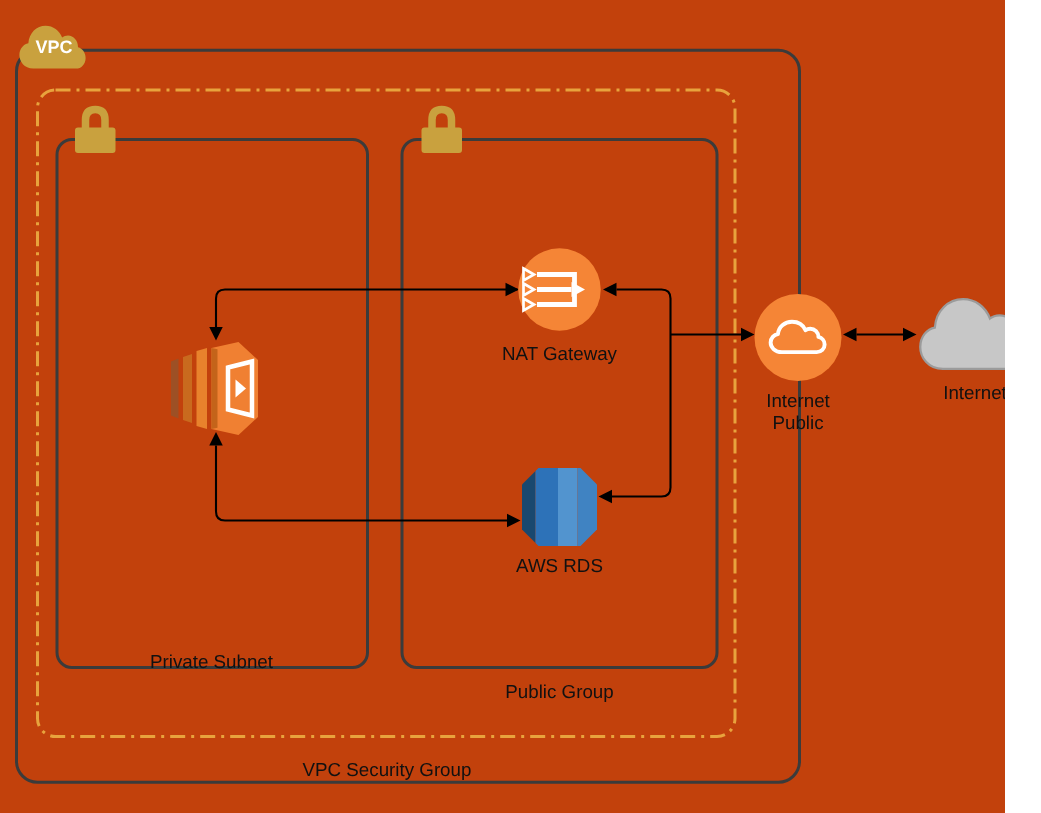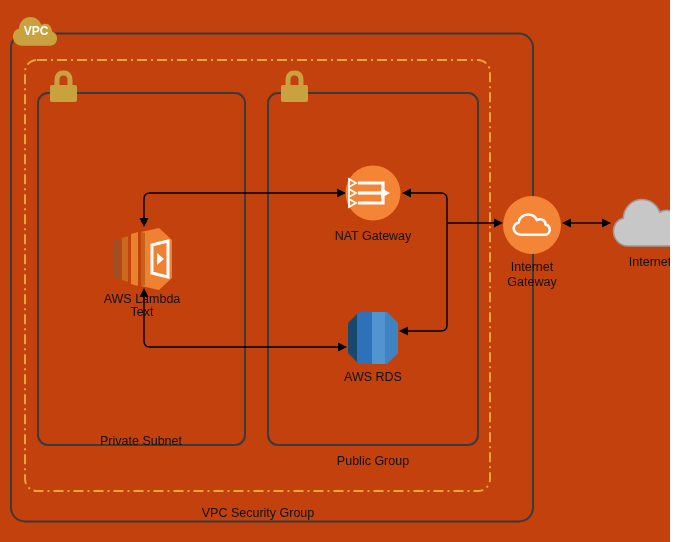--- a/index.html
+++ b/index.html
@@ -105,32 +105,28 @@
 
     <g transform="translate(612,196) scale(0.75,0.86)">
       <path d="M22 58 C9 58 2 49 2 41 C2 33 8 27 15 26 C16 13 27 4 40 4 C51 4 60 10 64 19
                C66 17.5 69.5 16.5 72.5 16.5 C80.5 16.5 87 23 87 31 C93.5 32.5 98 38 98 44.5
                C98 52 92 58 84 58 Z" stroke="#9B9B9B" stroke-width="1.5" vector-effect="non-scaling-stroke" fill="#C7C7C7"></path>
     </g>
   </svg>
 
   <div class="badge-lbl" style="left:36px;top:24px;">VPC</div>
 
-  <div class="lbl" style="left:142px;top:293px;">
-    <div>AWS Lambda</div>
-    <div>Text</div>
-  </div>
 
   <div class="lbl" style="left:373px;top:230px;text-align:center;">NAT Gateway</div>
 
   <div class="lbl" style="left:373px;top:371px;">AWS RDS</div>
 
   <div class="lbl lbl2" style="left:532px;top:260px;">
     <div>Internet</div>
-    <div>Gateway</div>
+    <div>Public</div>
   </div>
 
   <div class="lbl" style="left:650px;top:256px;">Internet</div>
 
   <div class="lbl" style="left:141px;top:435px;">Private Subnet</div>
 
   <div class="lbl" style="left:373px;top:455px;">Public Group</div>
 
   <div class="lbl" style="left:258px;top:507px;">VPC Security Group</div>
 

